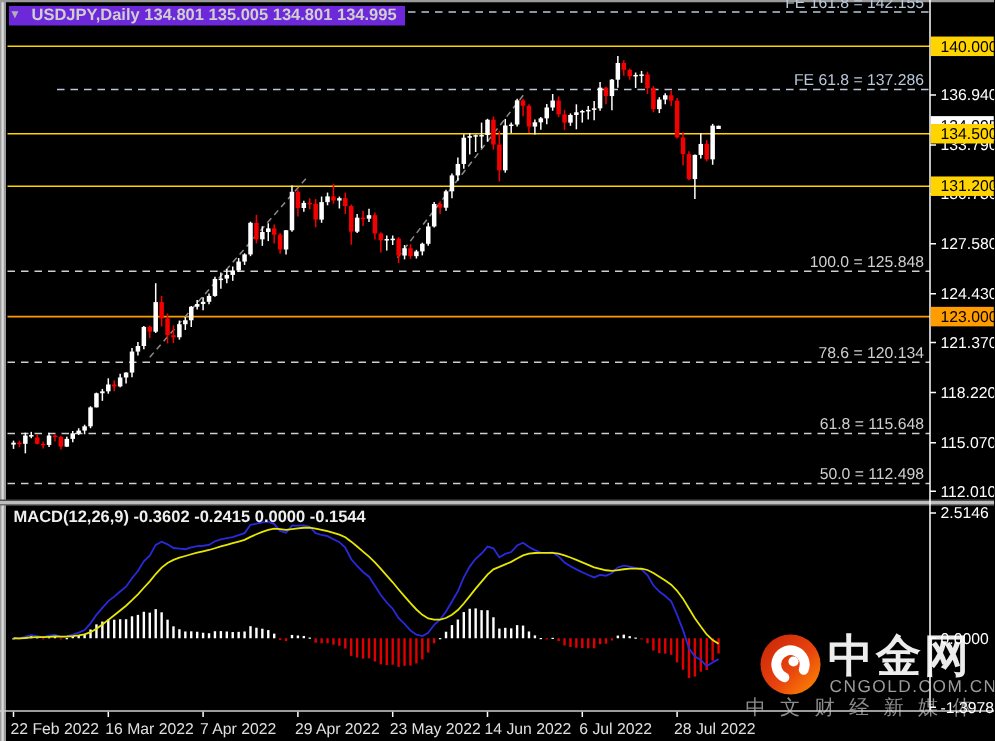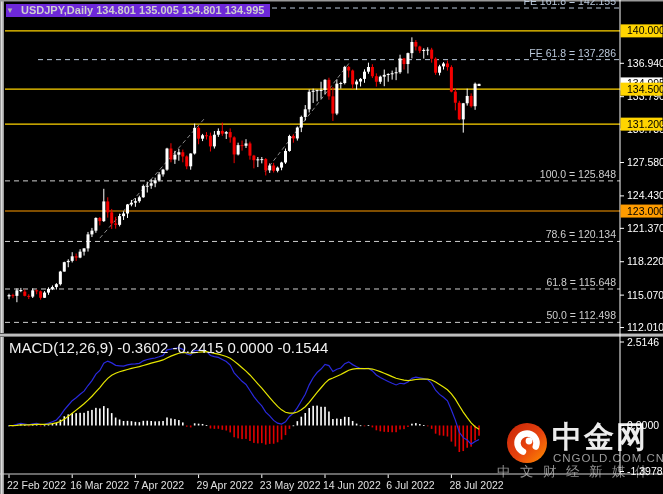--- a/index.html
+++ b/index.html
@@ -3,22 +3,22 @@
 <meta charset="utf-8">
 <style>
   html,body{margin:0;padding:0;background:#000;}
   .window{position:relative;width:663px;height:494px;background:#000;overflow:hidden;
           font-family:"Liberation Sans",sans-serif;}
   .window svg.chart{position:absolute;left:0;top:0;z-index:2;}
   svg text{font-family:"Liberation Sans",sans-serif;}
   .titlebar{position:absolute;left:6px;top:4px;z-index:3;background:#6d28d9;padding:0 6px 1px 0;
             color:#cfcfcf;font-size:11px;font-weight:bold;white-space:nowrap;}
   .titlebar .arrow{color:#b0b0b0;font-size:8px;margin-right:4px;vertical-align:1px;}
-  .macd-label{position:absolute;left:9px;top:339px;z-index:3;color:#efefef;font-size:15px;
-              font-weight:normal;white-space:nowrap;}
+  .macd-label{position:absolute;left:9px;top:339px;z-index:3;color:#efefef;font-size:11px;
+              font-weight:bold;white-space:nowrap;}
   .watermark{position:absolute;left:0;top:0;z-index:1;width:663px;height:494px;}
   .wm-logo{position:absolute;left:505px;top:421px;}
   .wm-brand{position:absolute;left:552px;top:417px;color:#ececec;font-size:30px;font-weight:bold;
             letter-spacing:2px;white-space:nowrap;}
   .wm-domain{position:absolute;left:553px;top:452px;color:#9c9c9c;font-size:11.5px;
              letter-spacing:1px;white-space:nowrap;}
   .wm-tagline{position:absolute;left:497px;top:463px;color:#8c8c8c;font-size:13.5px;
               letter-spacing:9.5px;white-space:nowrap;}
 </style>
 </head>

